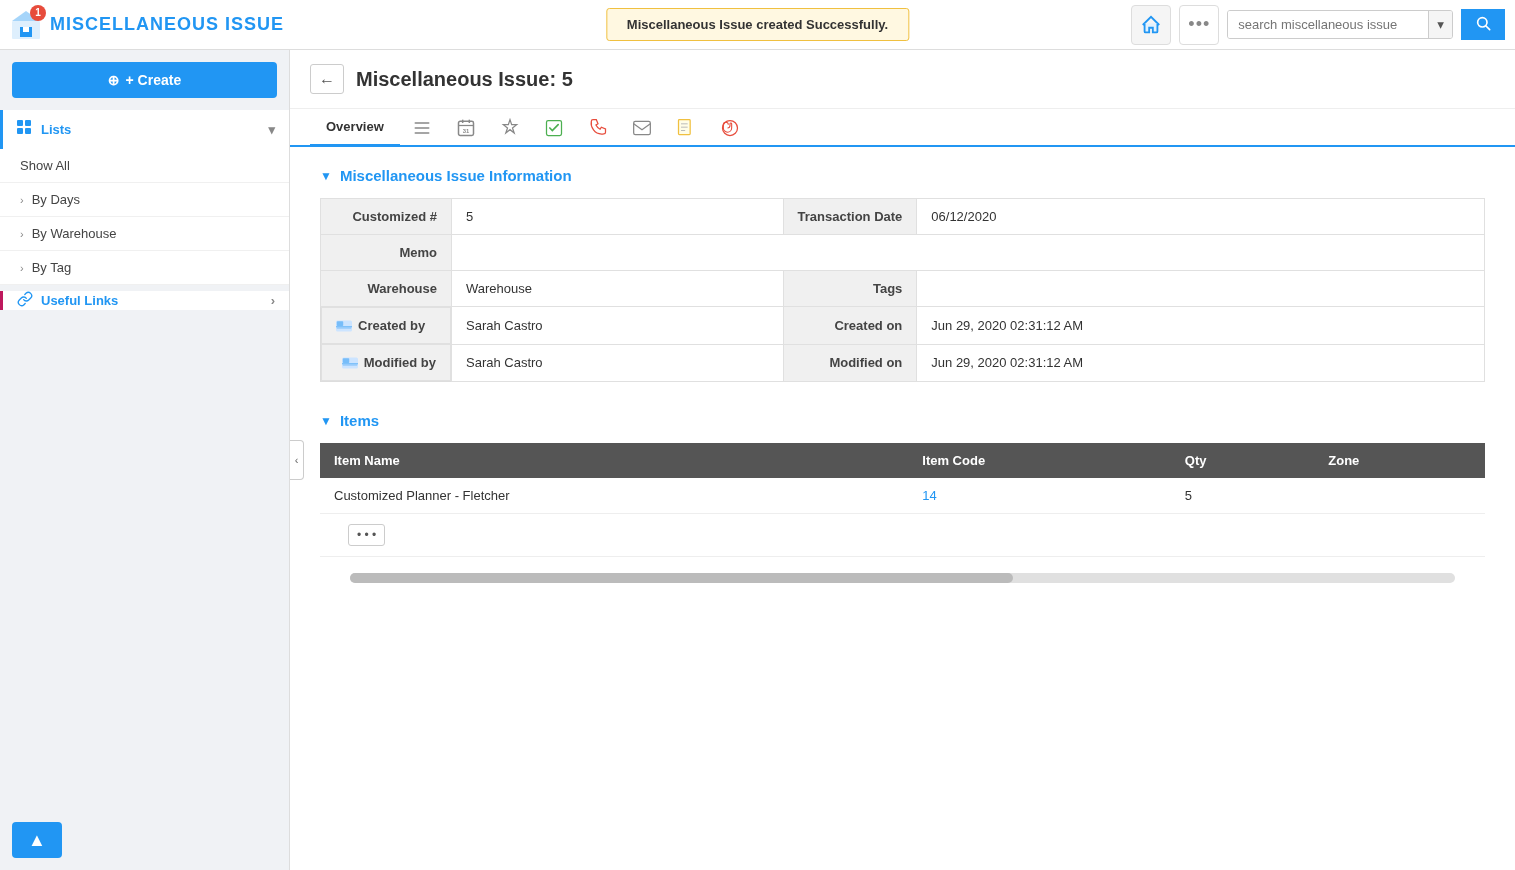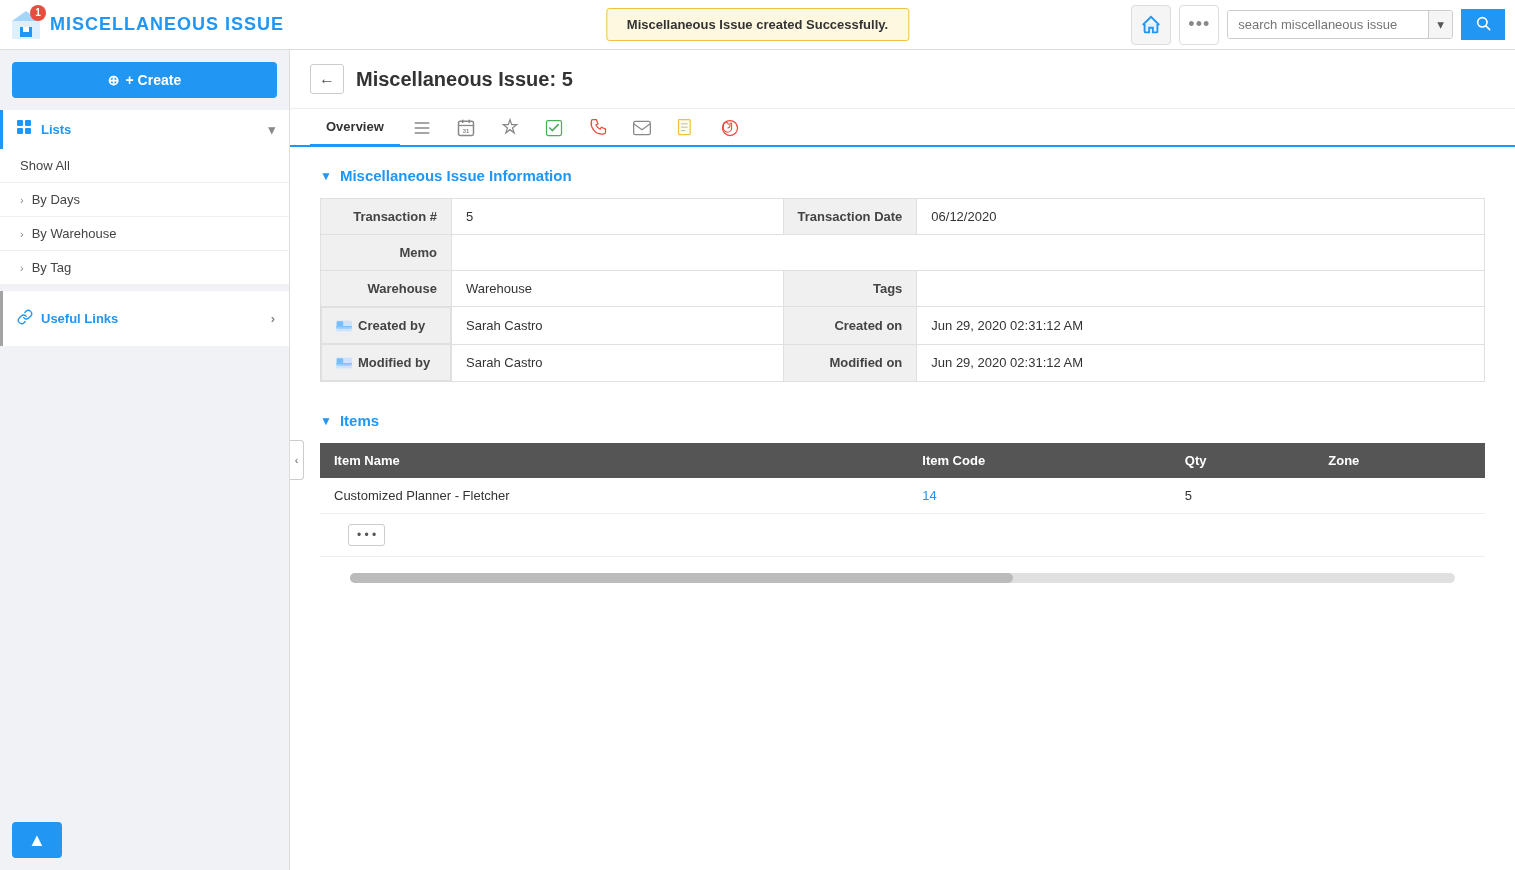--- a/index.html
+++ b/index.html
@@ -187,23 +187,23 @@
       border-bottom: 1px solid #f0f0f0;
     }
     .sidebar-item .chevron-right {
       margin-right: 8px;
       color: #888;
       font-size: 11px;
     }
     .sidebar-useful-links {
       display: flex;
       align-items: center;
-      padding: 18px 14px;
-      cursor: pointer;
-      border-left: 3px solid #a3a3a3;
+      padding: 0 14px;
+      cursor: pointer;
+      border-left: 3px solid #be185d;
       background: #fff;
       font-weight: bold;
       color: #2196F3;
       margin-top: 4px;
     }
     .sidebar-useful-links .link-icon {
       margin-right: 8px;
     }
     .sidebar-useful-links .chevron-right-end {
       margin-left: auto;
@@ -603,21 +603,21 @@
     <div class="form-content">
 
       <div class="section-header">
         <span class="chevron-down">▼</span>
         <span>Miscellaneous Issue Information</span>
       </div>
 
       <table class="form-table">
         <tbody>
             <tr>
-          <td class="label-cell">Transaction #</td>
+          <td class="label-cell">Customized #</td>
           <td class="value-cell">5</td>
           <td class="label-cell-right">Transaction Date</td>
           <td class="value-cell">06/12/2020</td>
         </tr>
         <tr>
           <td class="label-cell">Memo</td>
           <td class="value-cell empty" colspan="3"></td>
         </tr>
         <tr>
           <td class="label-cell">Warehouse</td>
@@ -633,21 +633,21 @@
                   <line x1="0" y1="8" x2="20" y2="8" stroke="#2196F3" stroke-width="0.8"></line>
                   <rect x="1" y="9" width="18" height="1.5" rx="0.5" fill="#2196F3" opacity="0.3"></rect>
                 </svg>
             <span>Created by</span>
           </td>
           <td class="value-cell">Sarah Castro</td>
           <td class="label-cell-right">Created on</td>
           <td class="value-cell">Jun 29, 2020 02:31:12 AM</td>
         </tr>
         <tr>
-          <td class="label-cell" style="display:flex;align-items:center;gap:6px;">
+          <td class="label-cell" style="display:flex;align-items:center;gap:6px;justify-content:flex-end;">
             <svg width="16" height="12" viewBox="0 0 20 14" fill="none">
                   <rect x="0" y="0" width="20" height="14" rx="2" fill="#cce4ff"></rect>
                   <rect x="1" y="1" width="8" height="6" rx="1" fill="#2196F3" opacity="0.5"></rect>
                   <line x1="0" y1="8" x2="20" y2="8" stroke="#2196F3" stroke-width="0.8"></line>
                   <rect x="1" y="9" width="18" height="1.5" rx="0.5" fill="#2196F3" opacity="0.3"></rect>
                 </svg>
             <span>Modified by</span>
           </td>
           <td class="value-cell">Sarah Castro</td>
           <td class="label-cell-right">Modified on</td>

